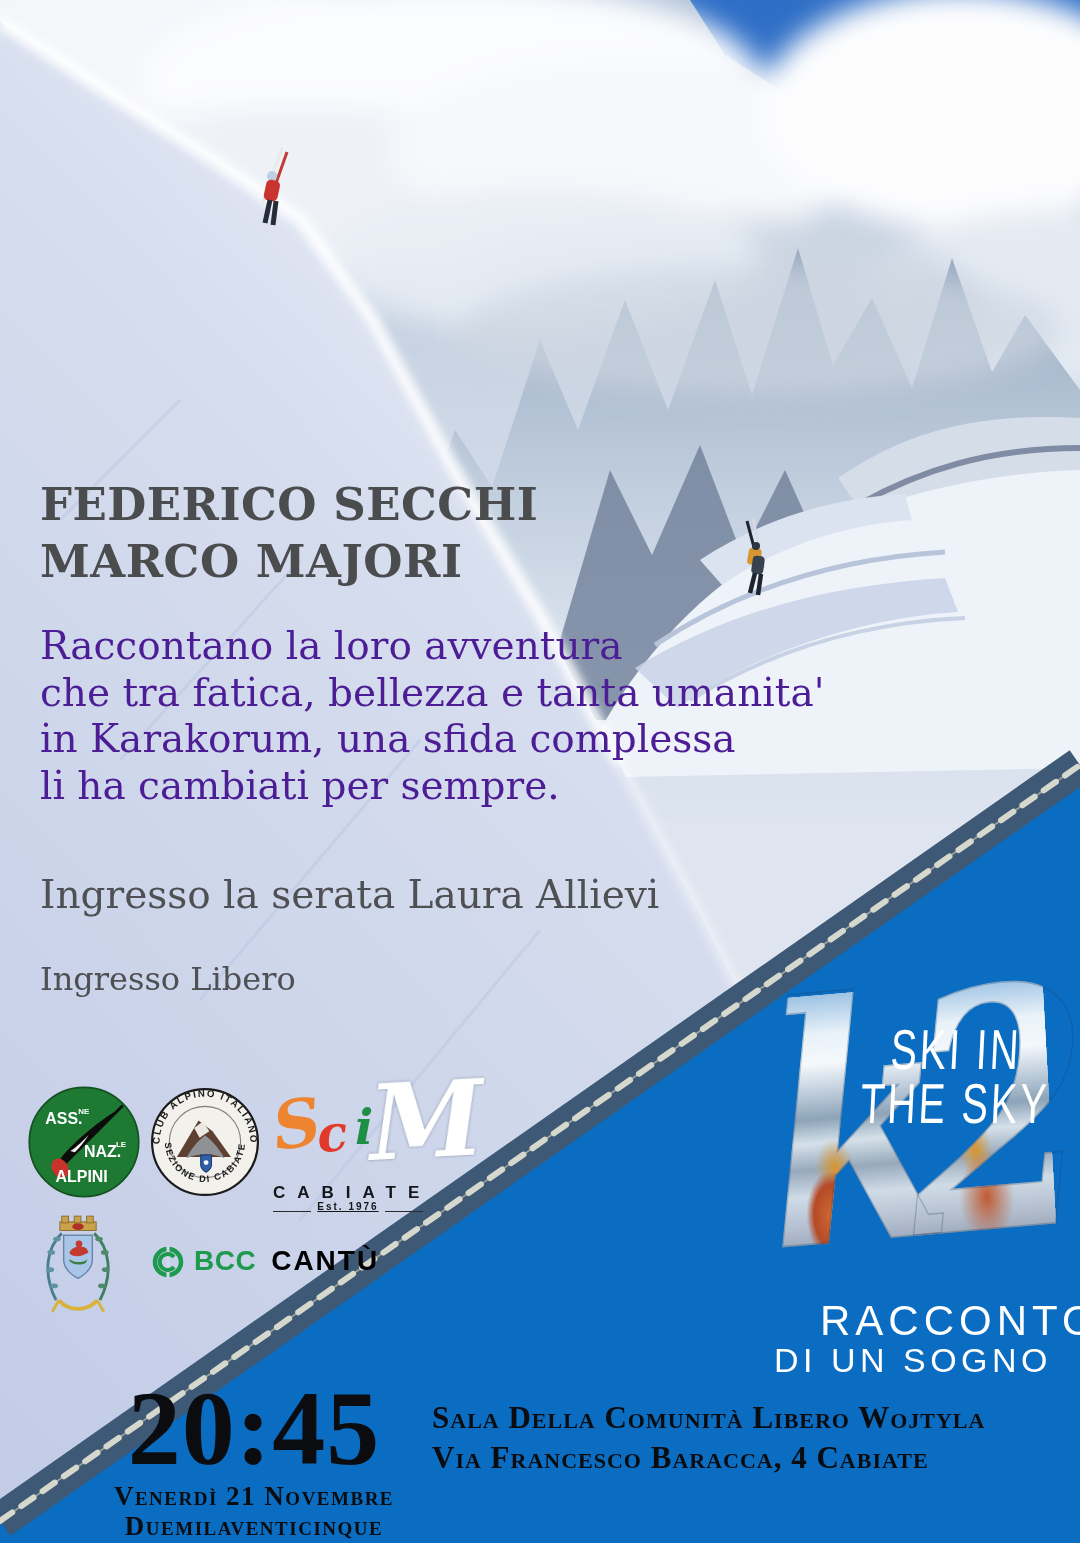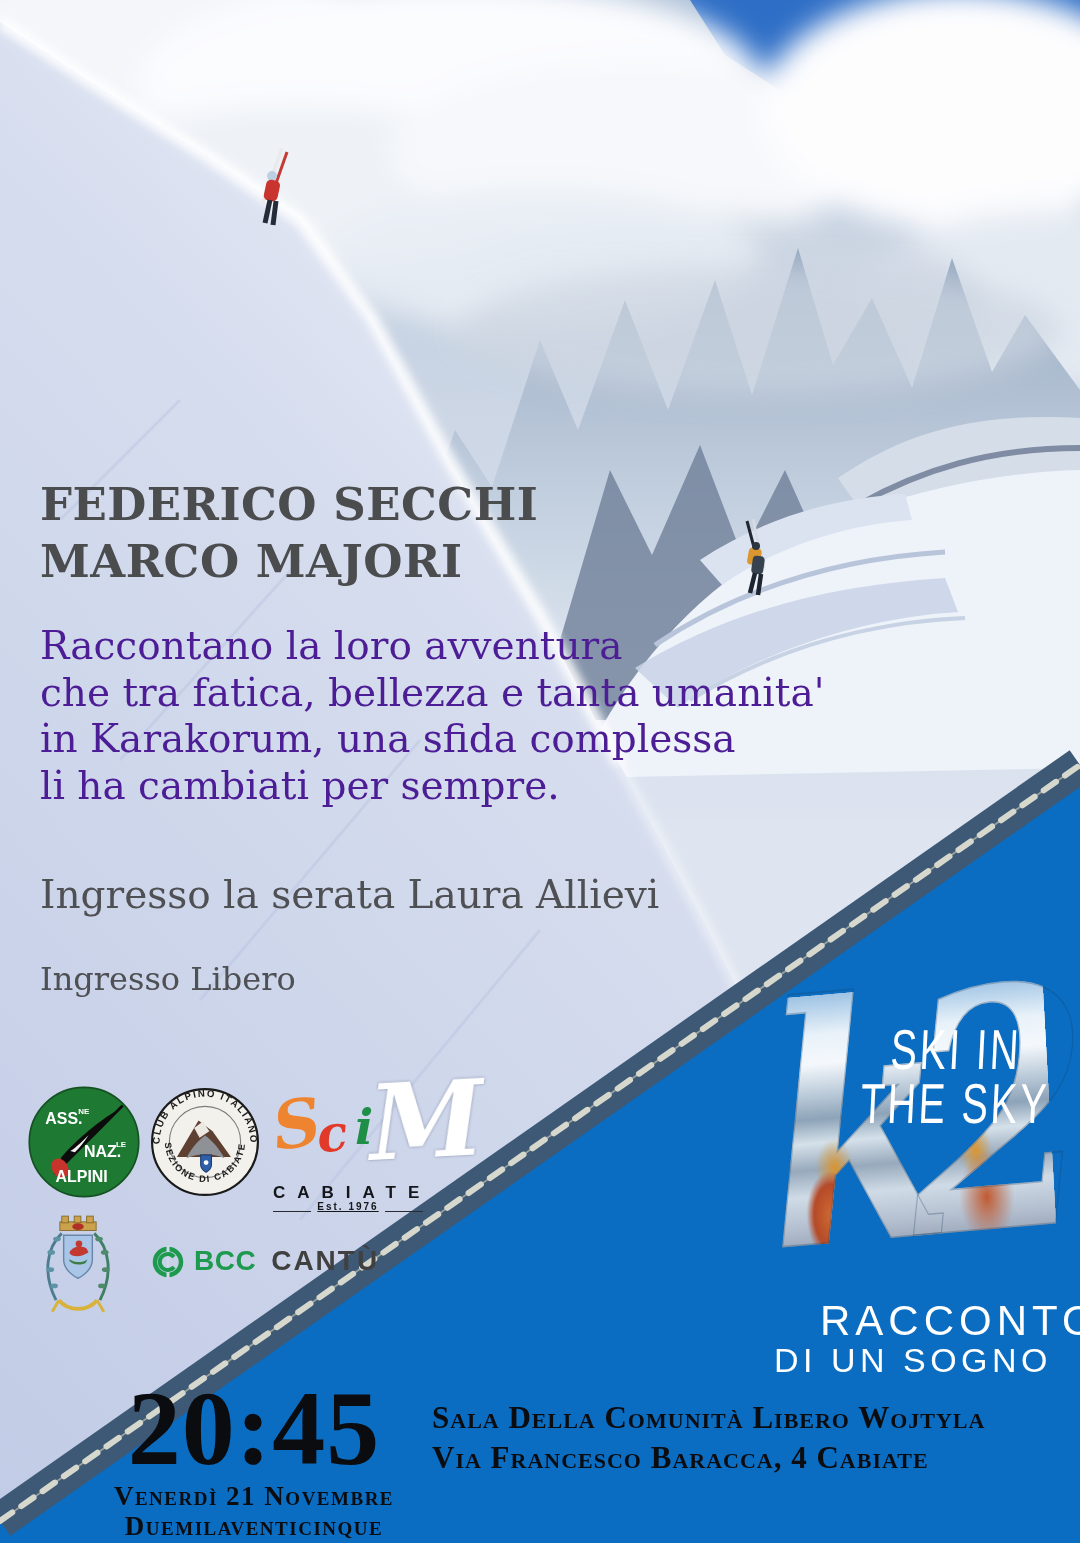--- a/index.html
+++ b/index.html
@@ -24,21 +24,21 @@
   .sci .i{position:absolute;left:82px;top:16px;font:italic 700 48px/1 "DejaVu Serif",serif;color:#1f8e46;}
   .sci .m{position:absolute;left:96px;top:-18px;font:italic 700 104px/1 "DejaVu Serif",serif;color:#fff;
           filter:drop-shadow(0 0 1.5px rgba(110,120,145,.75));transform:rotate(-3deg);}
   .sci-city{position:absolute;left:0;top:96px;width:160px;font:600 17px "Liberation Sans",sans-serif;
             letter-spacing:12px;color:#15161a;}
   .sci-est{position:absolute;left:0;top:114px;width:150px;display:flex;align-items:flex-end;gap:6px;
            font:600 10px "Liberation Sans",sans-serif;letter-spacing:2px;color:#15161a;text-decoration:underline;}
   .sci-est::before,.sci-est::after{content:"";height:1px;background:#2a2b2f;flex:1;}
   .bcc{display:flex;align-items:flex-start;gap:9px;margin-left:30px;margin-top:42px;}
   .bcc-bank{font:700 28px "Liberation Sans",sans-serif;color:#1d9a4e;letter-spacing:.5px;}
-  .bcc-city{font:700 28px "Liberation Sans",sans-serif;color:#404040;letter-spacing:2px;margin-left:6px;}
+  .bcc-city{font:700 28px "Liberation Sans",sans-serif;color:#000000;letter-spacing:2px;margin-left:6px;}
 
   
   .k2-glyph{position:absolute;left:760px;top:1000px;font:italic 700 330px/0.8 "DejaVu Serif",serif;
             letter-spacing:-52px;transform:scaleX(.8) rotate(-4deg);transform-origin:left top;
             background:
               radial-gradient(40px 58px at 21% 84%, #cf6a33 0%, #b44a28 55%, rgba(180,74,40,0) 78%),
               radial-gradient(34px 42px at 23% 66%, #d99430 0%, rgba(217,148,48,0) 70%),
               radial-gradient(46px 62px at 76% 82%, #c05a30 0%, rgba(192,90,48,0) 74%),
               radial-gradient(30px 38px at 73% 64%, #d99430 0%, rgba(217,148,48,0) 70%),
               linear-gradient(180deg,#9ec3e4 0%,#e9f2f9 15%,#f4f8fc 26%,#b9c9d8 38%,#8da3b8 47%,

